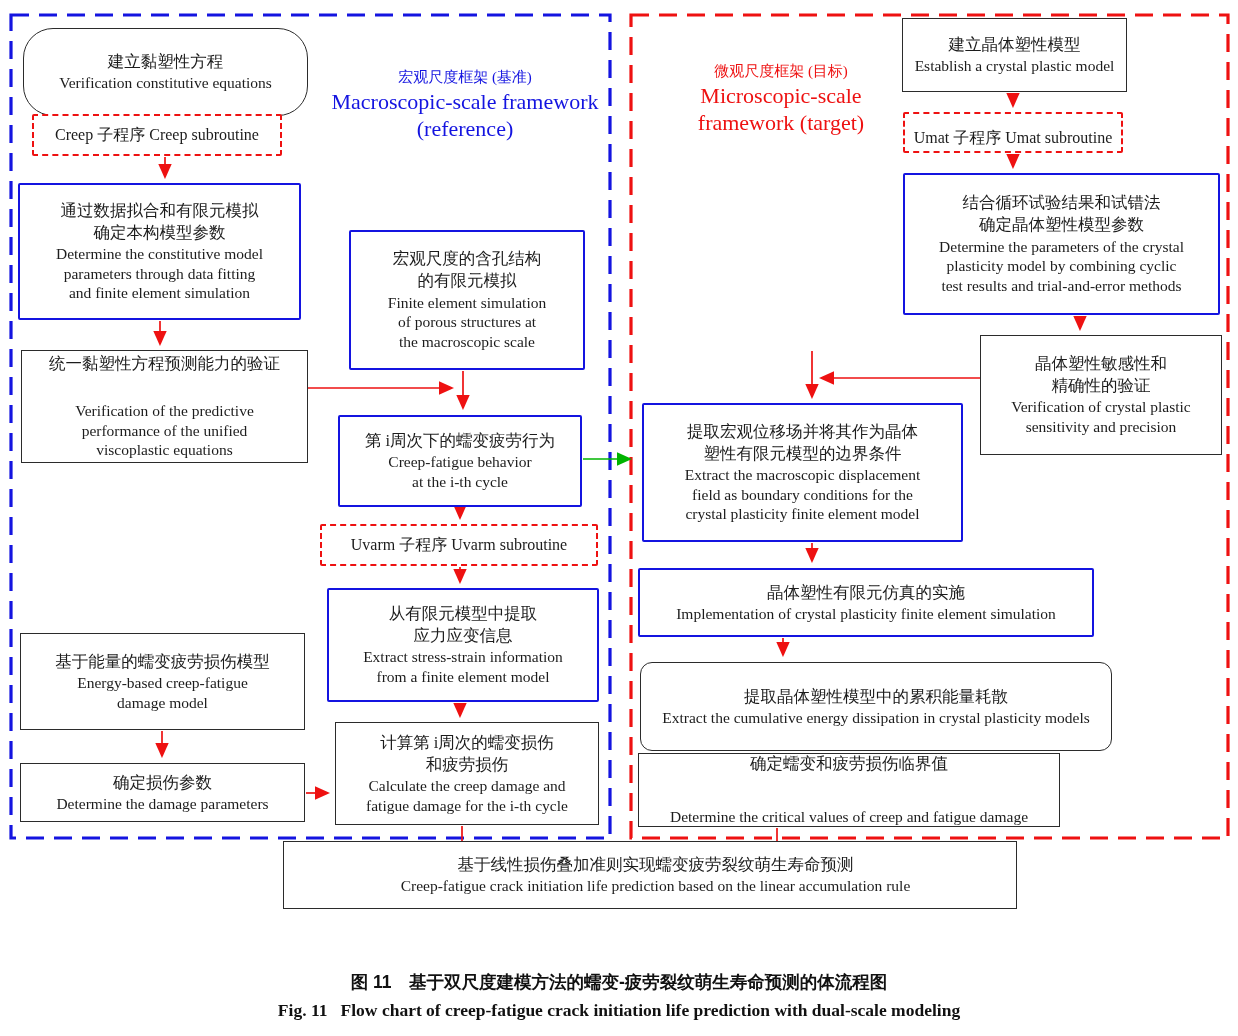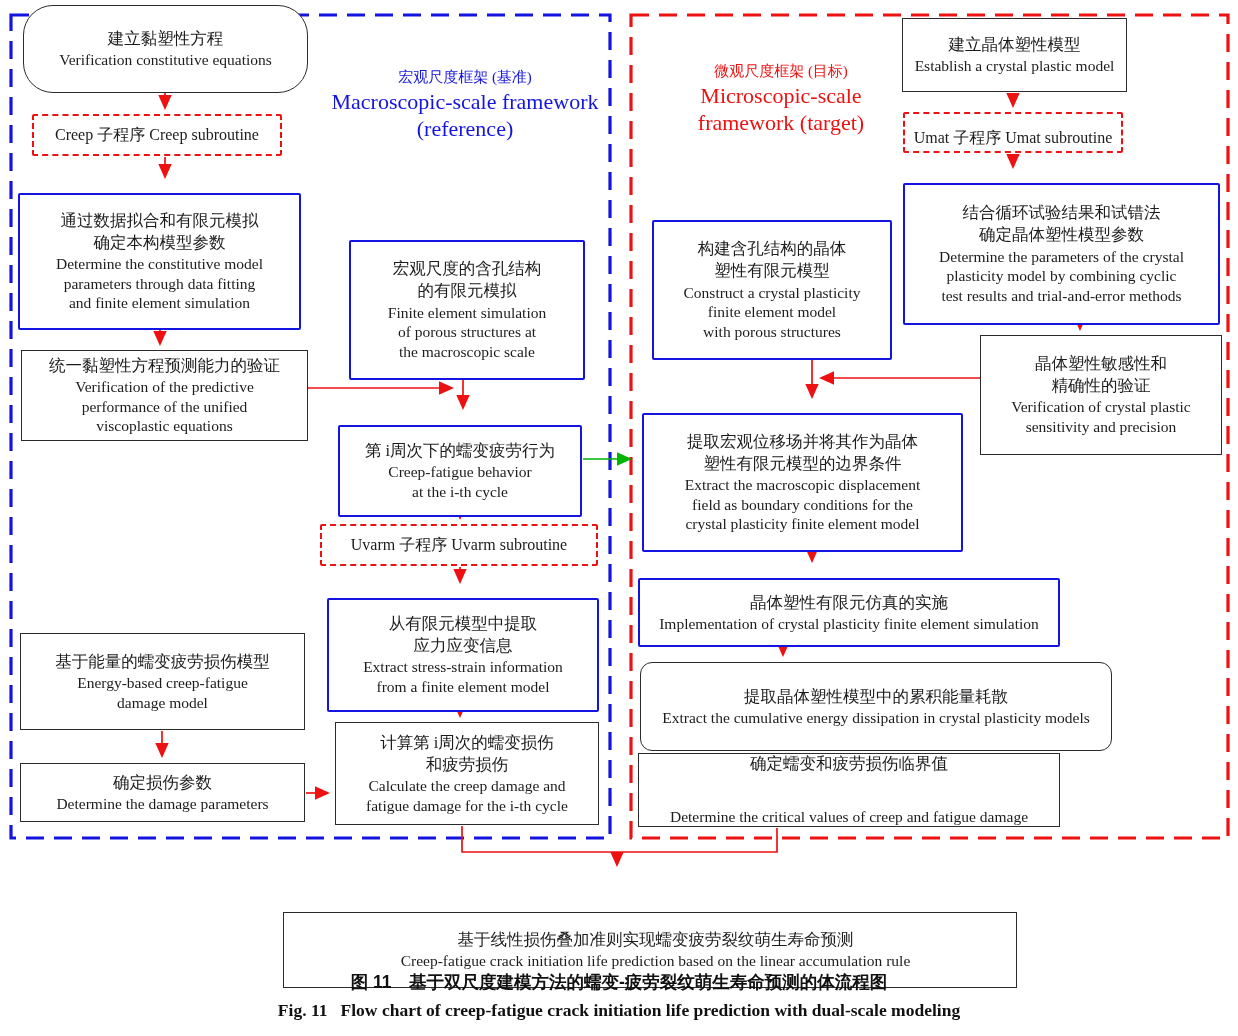--- a/index.html
+++ b/index.html
@@ -5,21 +5,21 @@
   html,body{margin:0;padding:0;background:#ffffff;}
   #figure{position:relative;width:1238px;height:1036px;background:#ffffff;overflow:hidden;
           font-family:"Liberation Serif","DejaVu Serif",serif;}
   #connectors{position:absolute;left:0;top:0;width:1238px;height:1036px;z-index:0;}
   .box{position:absolute;z-index:1;display:flex;flex-direction:column;justify-content:center;
        align-items:center;text-align:center;box-sizing:border-box;background:#ffffff;padding:2px 4px;}
   .box .zh{font-size:16.5px;line-height:1.34;color:#1c1c1c;white-space:pre-line;}
   .box .en{font-size:15.5px;line-height:1.27;color:#1c1c1c;white-space:pre-line;}
   .box .mono-line{font-size:16px;color:#1c1c1c;white-space:nowrap;}
   .black{border:1.6px solid #2b2b2b;}
-  .blue{border:2.6px solid #1414e0;border-radius:2px;margin-top:10px;}
+  .blue{border:2.6px solid #1414e0;border-radius:2px;}
   .red-dashed{border:2.4px dashed #ee1111;border-radius:2px;}
   .frame-label{position:absolute;z-index:1;text-align:center;}
   .frame-label .zh{font-size:15px;line-height:1.3;}
   .frame-label .en{font-size:22px;line-height:1.25;white-space:pre-line;}
   .macro-label{color:#1414e0;}
   .micro-label{color:#ee1111;}
   .caption{position:absolute;left:0;width:1238px;text-align:center;z-index:1;color:#111;}
   .caption-zh{top:970px;font-family:"Liberation Sans","DejaVu Sans",sans-serif;font-weight:bold;font-size:17.5px;}
   .caption-en{top:1000px;font-family:"Liberation Serif","DejaVu Serif",serif;font-weight:bold;font-size:17.5px;}
 </style>
@@ -74,38 +74,38 @@
     <div class="zh">宏观尺度框架 (基准)</div>
     <div class="en">Macroscopic-scale framework
 (reference)</div>
   </div>
   <div class="frame-label micro-label" style="left:650px;top:62px;width:262px;">
     <div class="zh">微观尺度框架 (目标)</div>
     <div class="en">Microscopic-scale
 framework (target)</div>
   </div>
 
-  <div class="box black" style="left:23px;top:5px;width:285px;height:88px;border-radius:30px;">
+  <div class="box black" style="left:23px;top:28px;width:285px;height:88px;border-radius:30px;">
     <div class="zh">建立黏塑性方程</div>
     <div class="en">Verification constitutive equations</div>
   </div>
 
   <div class="box red-dashed" style="left:32px;top:114px;width:250px;height:42px;">
     <div class="mono-line">Creep 子程序 Creep subroutine</div>
   </div>
 
   <div class="box blue" style="left:18px;top:183px;width:283px;height:137px;">
     <div class="zh">通过数据拟合和有限元模拟
 确定本构模型参数</div>
     <div class="en">Determine the constitutive model
 parameters through data fitting
 and finite element simulation</div>
   </div>
 
-  <div class="box black" style="left:21px;top:350px;width:287px;height:91px;">
+  <div class="box black" style="left:21px;top:350px;width:287px;height:113px;justify-content:space-between;">
     <div class="zh">统一黏塑性方程预测能力的验证</div>
     <div class="en">Verification of the predictive
 performance of the unified
 viscoplastic equations</div>
   </div>
 
   <div class="box black" style="left:20px;top:633px;width:285px;height:97px;">
     <div class="zh">基于能量的蠕变疲劳损伤模型</div>
     <div class="en">Energy-based creep-fatigue
 damage model</div>
@@ -165,52 +165,45 @@
 test results and trial-and-error methods</div>
   </div>
 
   <div class="box black" style="left:980px;top:335px;width:242px;height:120px;">
     <div class="zh">晶体塑性敏感性和
 精确性的验证</div>
     <div class="en">Verification of crystal plastic
 sensitivity and precision</div>
   </div>
 
-  <div class="box blue" style="left:652px;top:210px;width:240px;height:140px;">
-    <div class="zh">构建含孔结构的晶体
-塑性有限元模型</div>
-    <div class="en">Construct a crystal plasticity
-finite element model
-with porous structures</div>
-  </div>
 
   <div class="box blue" style="left:642px;top:403px;width:321px;height:139px;">
     <div class="zh">提取宏观位移场并将其作为晶体
 塑性有限元模型的边界条件</div>
     <div class="en">Extract the macroscopic displacement
 field as boundary conditions for the
 crystal plasticity finite element model</div>
   </div>
 
-  <div class="box blue" style="left:638px;top:568px;width:422px;height:69px;">
+  <div class="box blue" style="left:638px;top:568px;width:456px;height:69px;">
     <div class="zh">晶体塑性有限元仿真的实施</div>
     <div class="en">Implementation of crystal plasticity finite element simulation</div>
   </div>
 
   <div class="box black" style="left:640px;top:662px;width:472px;height:89px;border-radius:12px;">
     <div class="zh">提取晶体塑性模型中的累积能量耗散</div>
     <div class="en">Extract the cumulative energy dissipation in crystal plasticity models</div>
   </div>
 
   <div class="box black" style="left:638px;top:753px;width:422px;height:74px;gap:32px;">
     <div class="zh">确定蠕变和疲劳损伤临界值</div>
     <div class="en">Determine the critical values of creep and fatigue damage</div>
   </div>
 
-  <div class="box black" style="left:283px;top:912px;width:734px;height:76px;padding-left:15px;">
+  <div class="box black" style="left:283px;top:841px;width:734px;height:68px;padding-left:15px;">
     <div class="zh">基于线性损伤叠加准则实现蠕变疲劳裂纹萌生寿命预测</div>
     <div class="en">Creep-fatigue crack initiation life prediction based on the linear accumulation rule</div>
   </div>
 
   <div class="caption caption-zh">图 11　基于双尺度建模方法的蠕变-疲劳裂纹萌生寿命预测的体流程图</div>
   <div class="caption caption-en">Fig. 11&nbsp;&nbsp;&nbsp;Flow chart of creep-fatigue crack initiation life prediction with dual-scale modeling</div>
 
 </div>
 
 </body></html>

